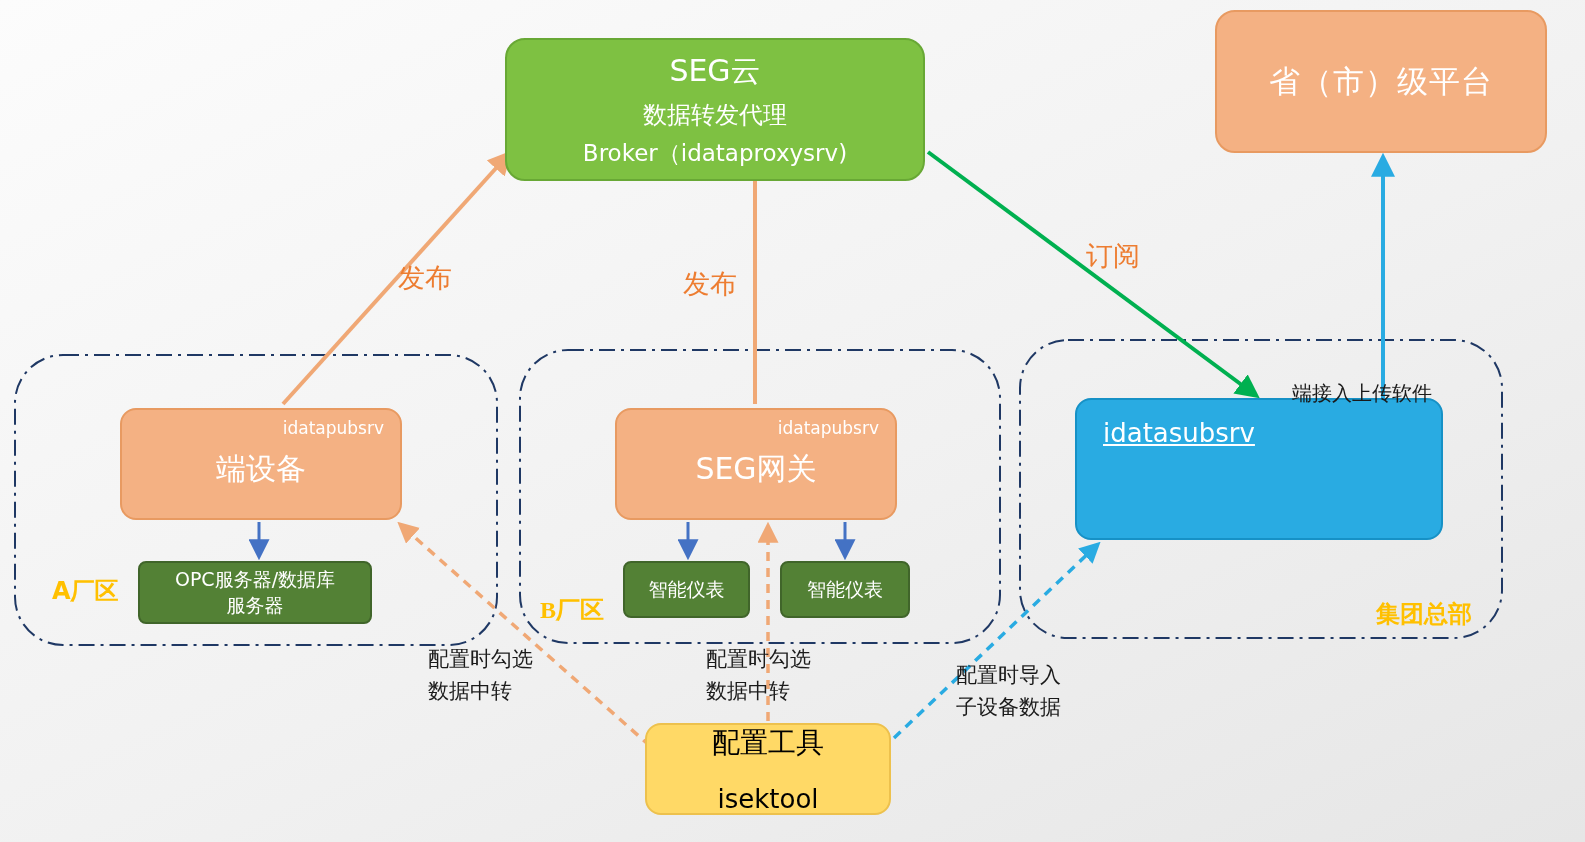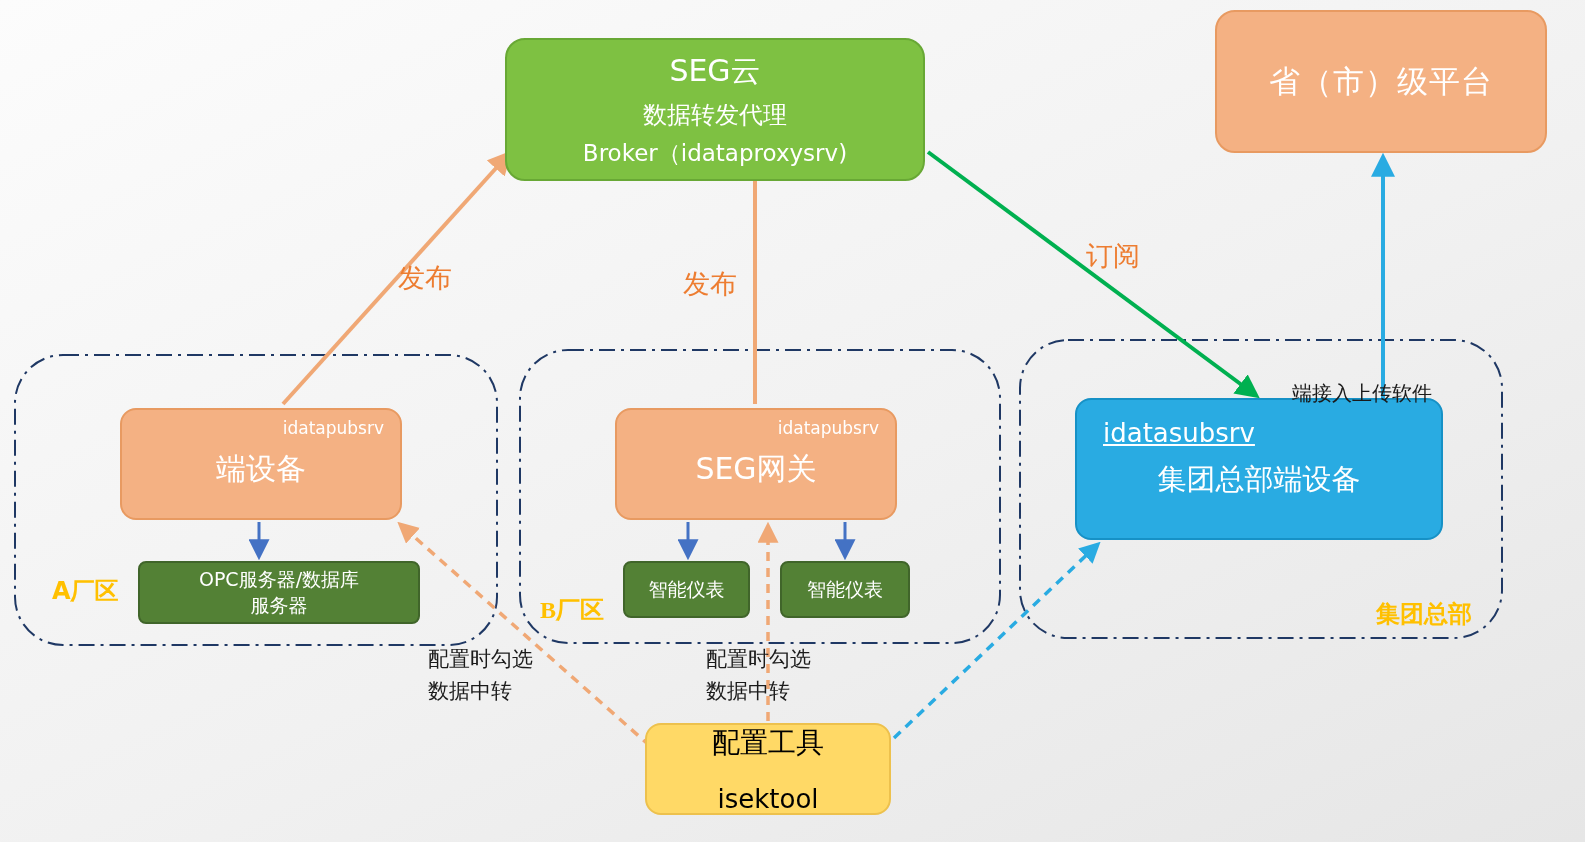--- a/index.html
+++ b/index.html
@@ -35,21 +35,21 @@
   }
   .device-a { left:120px; top:408px; width:282px; height:112px; }
   .seg-gateway { left:615px; top:408px; width:282px; height:112px; }
   .tag { position:absolute; top:8px; right:16px; font-size:17px; color:#fff;margin-left:29px; }
   .big-label { font-size:30px; margin-top:10px; }
 
   .dgreen {
     background:#538135; border:2px solid #40652a; border-radius:8px;
     font-size:19px; line-height:1.35;
   }
-  .opc { left:138px; top:561px; width:282px; height:63px;align-items:center; }
+  .opc { left:138px; top:561px; width:234px; height:63px;align-items:center; }
   .meter1 { left:623px; top:561px; width:127px; height:57px; }
   .meter2 { left:780px; top:561px; width:130px; height:57px; }
 
   .hq-device {
     left:1075px; top:398px; width:368px; height:142px;
     background:#29abe2; border:2px solid #1691c6; border-radius:16px;
     align-items:flex-start; justify-content:flex-start; padding:18px 22px;
   }
   .hq-device .l1 { font-size:26px; margin-left:4px;text-decoration:underline; }
   .hq-device .l2 { font-size:29px; align-self:center; margin-top:12px; }
@@ -170,21 +170,20 @@
   <div class="node dgreen meter1">
     <div>智能仪表</div>
   </div>
 
   <div class="node dgreen meter2">
     <div>智能仪表</div>
   </div>
 
   <div class="node hq-device">
     <div class="l1">idatasubsrv</div>
-    <div class="l2">集团总部端设备</div>
   </div>
 
   <div class="node config-tool">
     <div class="l1">配置工具</div>
     <div class="l2">isektool</div>
   </div>
 
   <div class="lbl orange publish-a">发布</div>
   <div class="lbl orange publish-b">发布</div>
   <div class="lbl orange subscribe">订阅</div>
@@ -198,14 +197,18 @@
   <div class="lbl note config-a-text">
     <div>配置时勾选</div>
     <div>数据中转</div>
   </div>
 
   <div class="lbl note config-b-text">
     <div>配置时勾选</div>
     <div>数据中转</div>
   </div>
 
+  <div class="lbl note config-hq-text">
+    <div>配置时导入</div>
+    <div>子设备数据</div>
+  </div>
 
 </div>
 
 </body></html>

